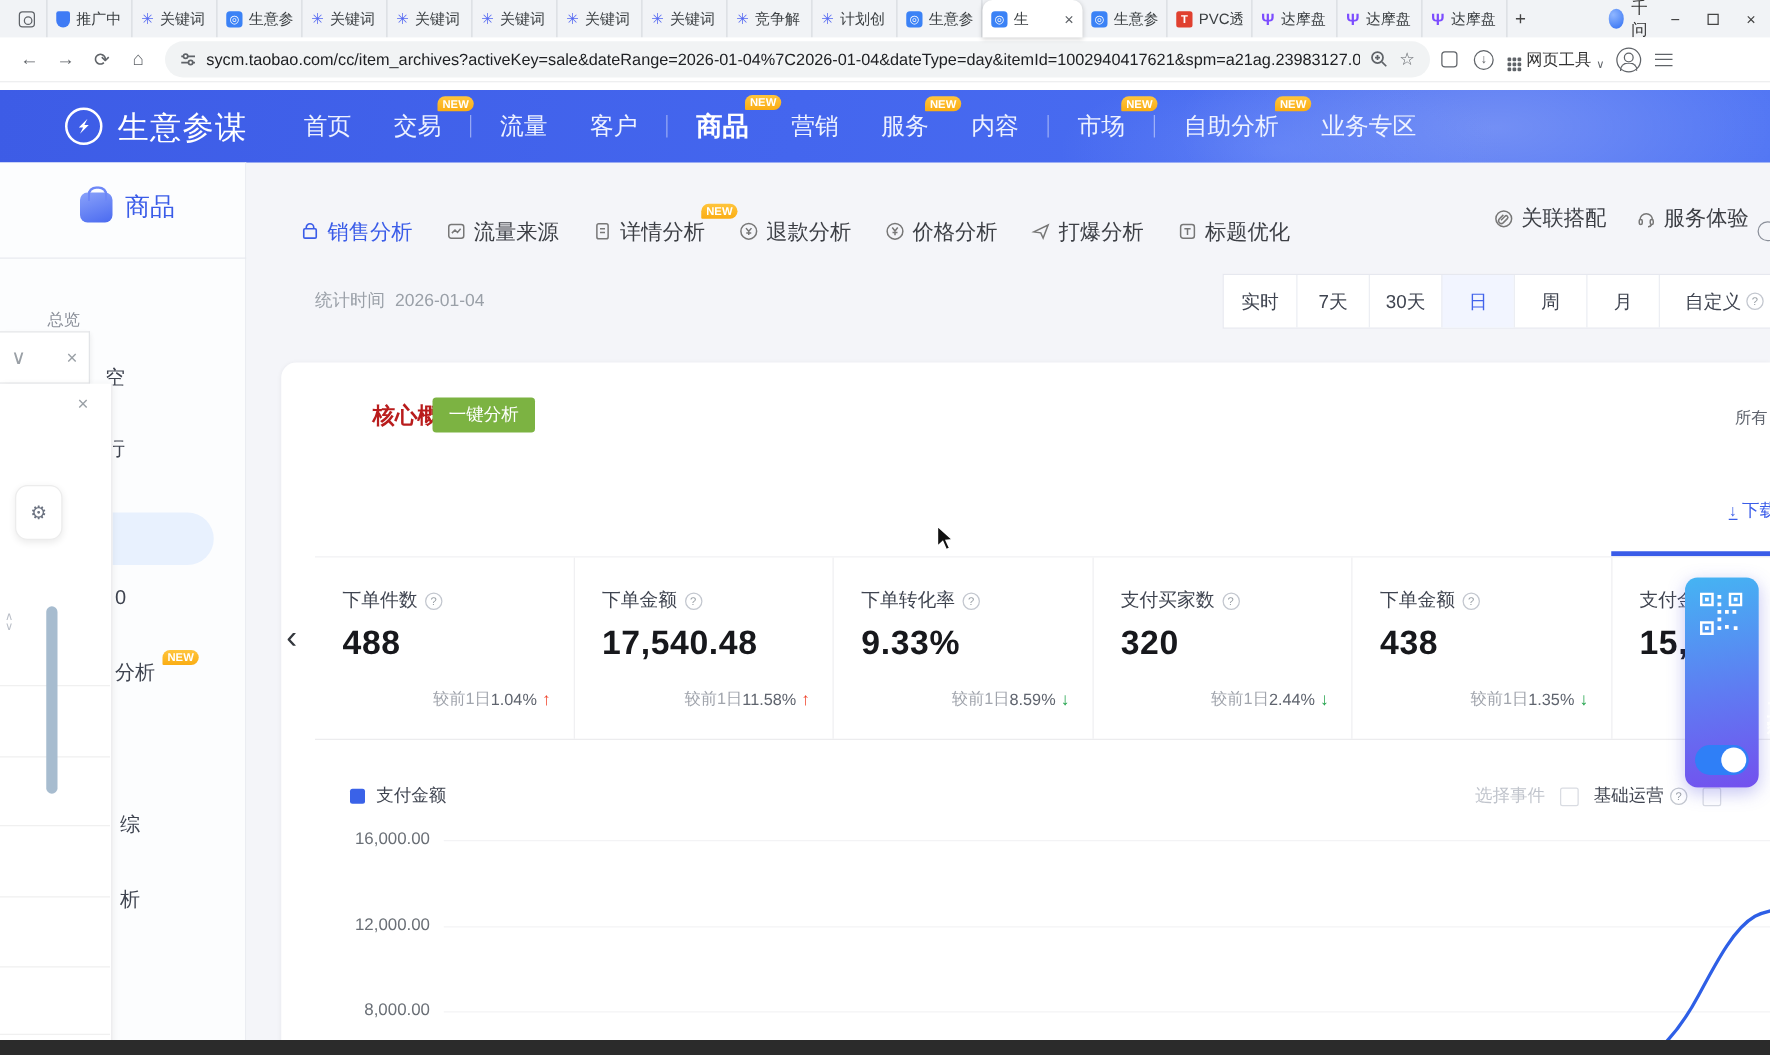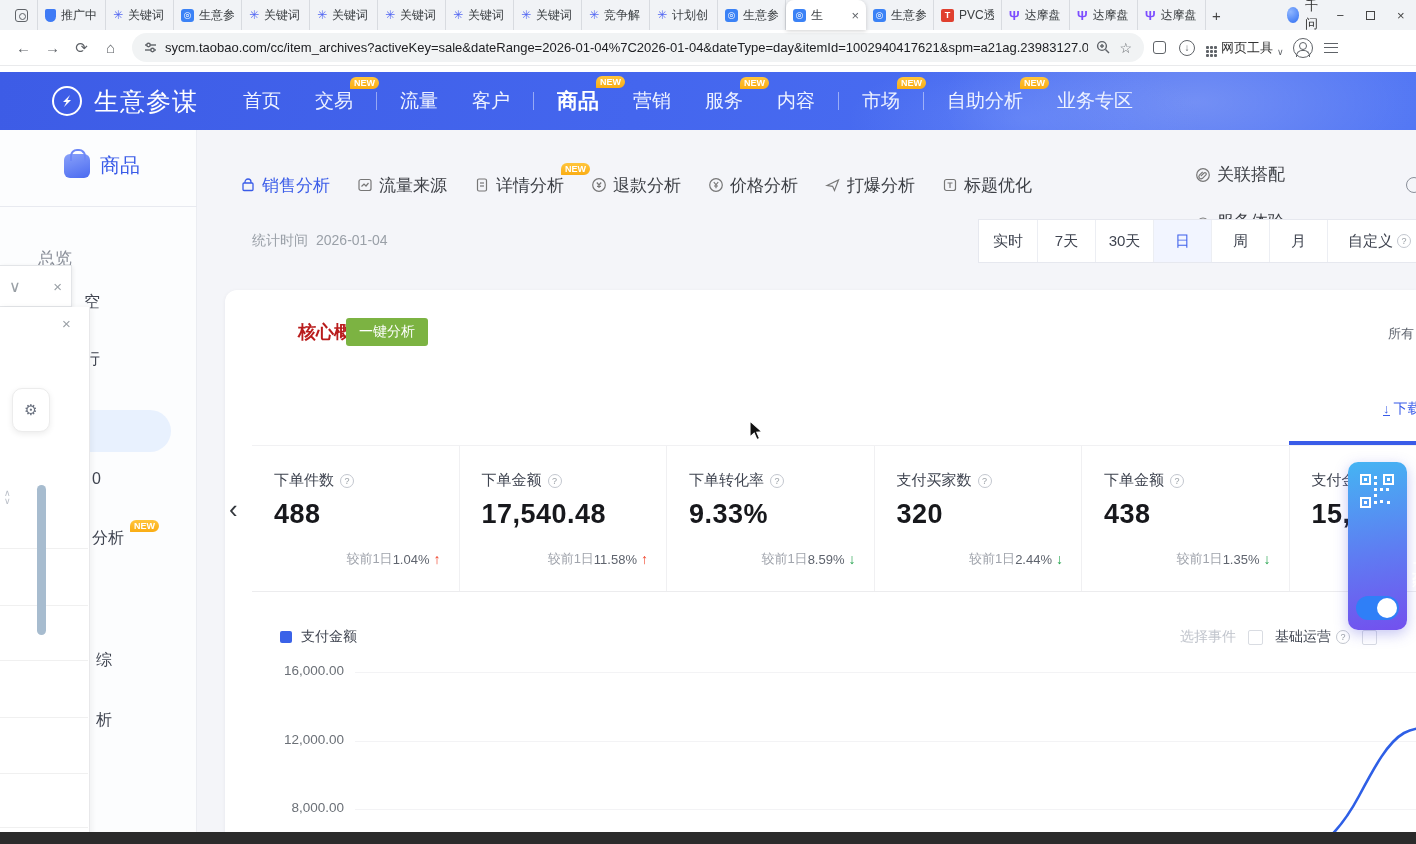--- a/index.html
+++ b/index.html
@@ -59,39 +59,39 @@
   .newbadge{position:absolute;top:-11px;right:-26px;background:linear-gradient(180deg,#ffc53d,#faad14);color:#fff;font-size:9px;font-weight:bold;padding:1px 4px;border-radius:7px 7px 7px 1px;letter-spacing:0;}
 
   
   #sidebar{position:absolute;left:0;top:130px;width:197px;height:714px;background:#fcfdfe;border-right:1px solid #ebedf2;}
   #sbheader{position:absolute;left:64px;top:22px;display:flex;align-items:center;gap:10px;}
   .bagicon{width:26px;height:24px;background:linear-gradient(160deg,#8aa2fa,#4a6af0);border-radius:6px;position:relative;}
   .bagicon:before{content:"";position:absolute;left:6px;top:-5px;width:12px;height:10px;border:2.5px solid #6d87f7;border-bottom:none;border-radius:7px 7px 0 0;}
   #sbtitle{color:#3a5ce8;font-size:20px;}
   #sbdivider{position:absolute;left:0;top:76px;width:197px;height:1px;background:#e8eaf0;}
   .sbitem{position:absolute;color:#3f4450;font-size:16px;white-space:nowrap;}
-  #sboverview{left:38px;top:117px;color:#8a8f99;font-size:17px;}
+  #sboverview{left:38px;top:117px;color:#8a8f99;font-size:13px;}
   .sbpill{position:absolute;left:43px;top:280px;width:128px;height:42px;background:#e8f1fe;border-radius:21px;}
   .sbnew{position:absolute;background:linear-gradient(180deg,#ffc53d,#faad14);color:#fff;font-size:9px;font-weight:bold;padding:1px 4px;border-radius:7px 7px 7px 1px;}
 
   
   #panelA{position:absolute;left:0;top:265px;width:72px;height:42px;background:#fff;border:1px solid #e3e5e8;border-left:none;box-shadow:1px 1px 4px rgba(0,0,0,.07);display:flex;align-items:center;justify-content:space-between;padding:0 9px;color:#9aa0a6;}
   #panelB{position:absolute;left:0;top:307px;width:90px;height:537px;background:#fff;border-right:1px solid #e8e8ea;box-shadow:2px 0 6px rgba(0,0,0,.05);}
   #panelB .closex{position:absolute;left:62px;top:8px;color:#9aa0a6;font-size:15px;}
   .prow{position:absolute;left:0;width:88px;height:1px;background:#f0f0f0;}
   #gearcard{position:absolute;left:12px;top:388px;width:38px;height:44px;background:#fff;border:1px solid #ececec;border-radius:10px;box-shadow:0 2px 6px rgba(0,0,0,.08);display:flex;align-items:center;justify-content:center;color:#6b7280;font-size:15px;}
   #lscroll{position:absolute;left:37px;top:485px;width:9px;height:150px;background:#a7bccf;border-radius:5px;}
   #sorticon{position:absolute;left:4px;top:489px;color:#b9bec7;font-size:9px;line-height:8px;text-align:center;}
 
   
   #tabbar2{position:absolute;left:240px;top:163px;height:44px;display:flex;align-items:center;gap:27px;}
   .atab{display:flex;align-items:center;gap:6px;font-size:17px;color:#3c3f45;position:relative;white-space:nowrap;}
   .atab.active{color:#3a5ce8;}
   .atab svg{display:block;}
-  #tabbar2r{position:absolute;left:1195px;top:163px;height:44px;display:flex;align-items:flex-start;gap:24px;flex-direction:column;}
+  #tabbar2r{position:absolute;left:1195px;top:163px;height:44px;display:flex;align-items:flex-start;gap:24px;}
   .parttab{position:absolute;left:1406px;top:177px;width:16px;height:16px;border:1.5px solid #8a8f99;border-radius:50%;}
 
   
   #statline{position:absolute;left:252px;top:232px;font-size:14px;color:#9aa0a8;display:flex;gap:8px;}
   #dateseg{position:absolute;left:978px;top:219px;height:44px;display:flex;background:#fff;border:1px solid #e6e8ef;}
   .seg{width:58px;display:flex;align-items:center;justify-content:center;font-size:15px;color:#3f4450;border-left:1px solid #eceef3;gap:4px;}
   .seg:first-child{border-left:none;}
   .seg.active{color:#4263eb;background:#f2f5ff;}
   .seg.wide{width:104px;}
   .qmark{width:14px;height:14px;border:1px solid #c3c7cf;border-radius:50%;color:#9aa0a6;font-size:9px;display:inline-flex;align-items:center;justify-content:center;flex:none;}

